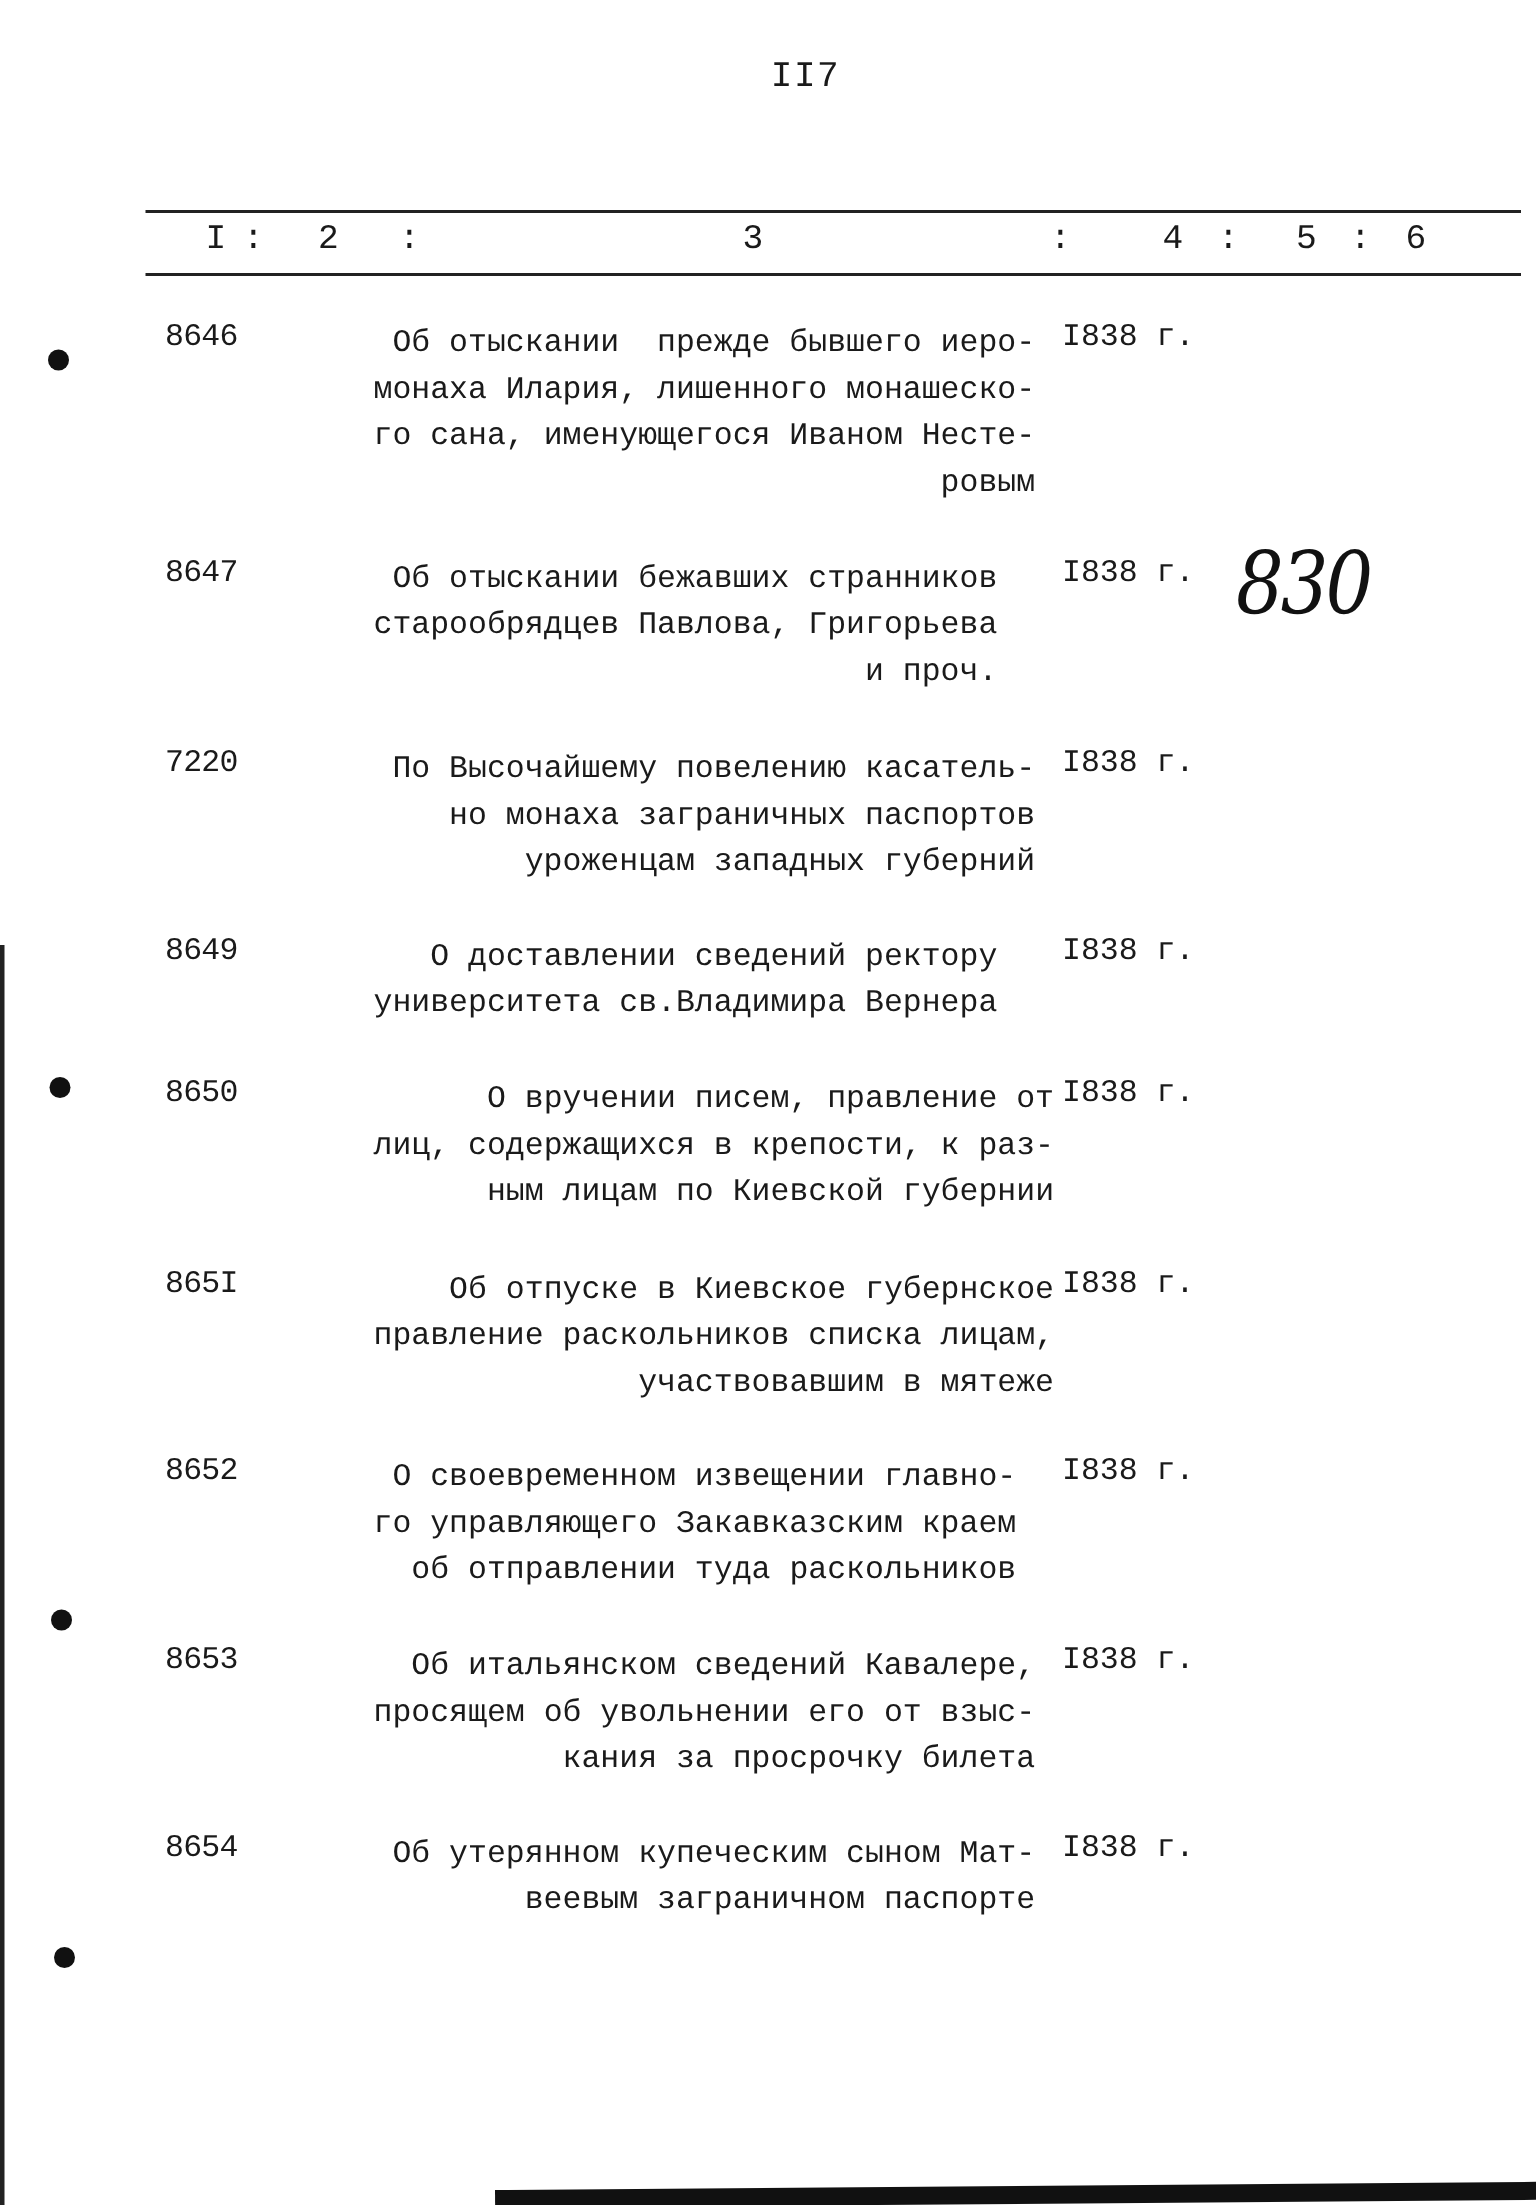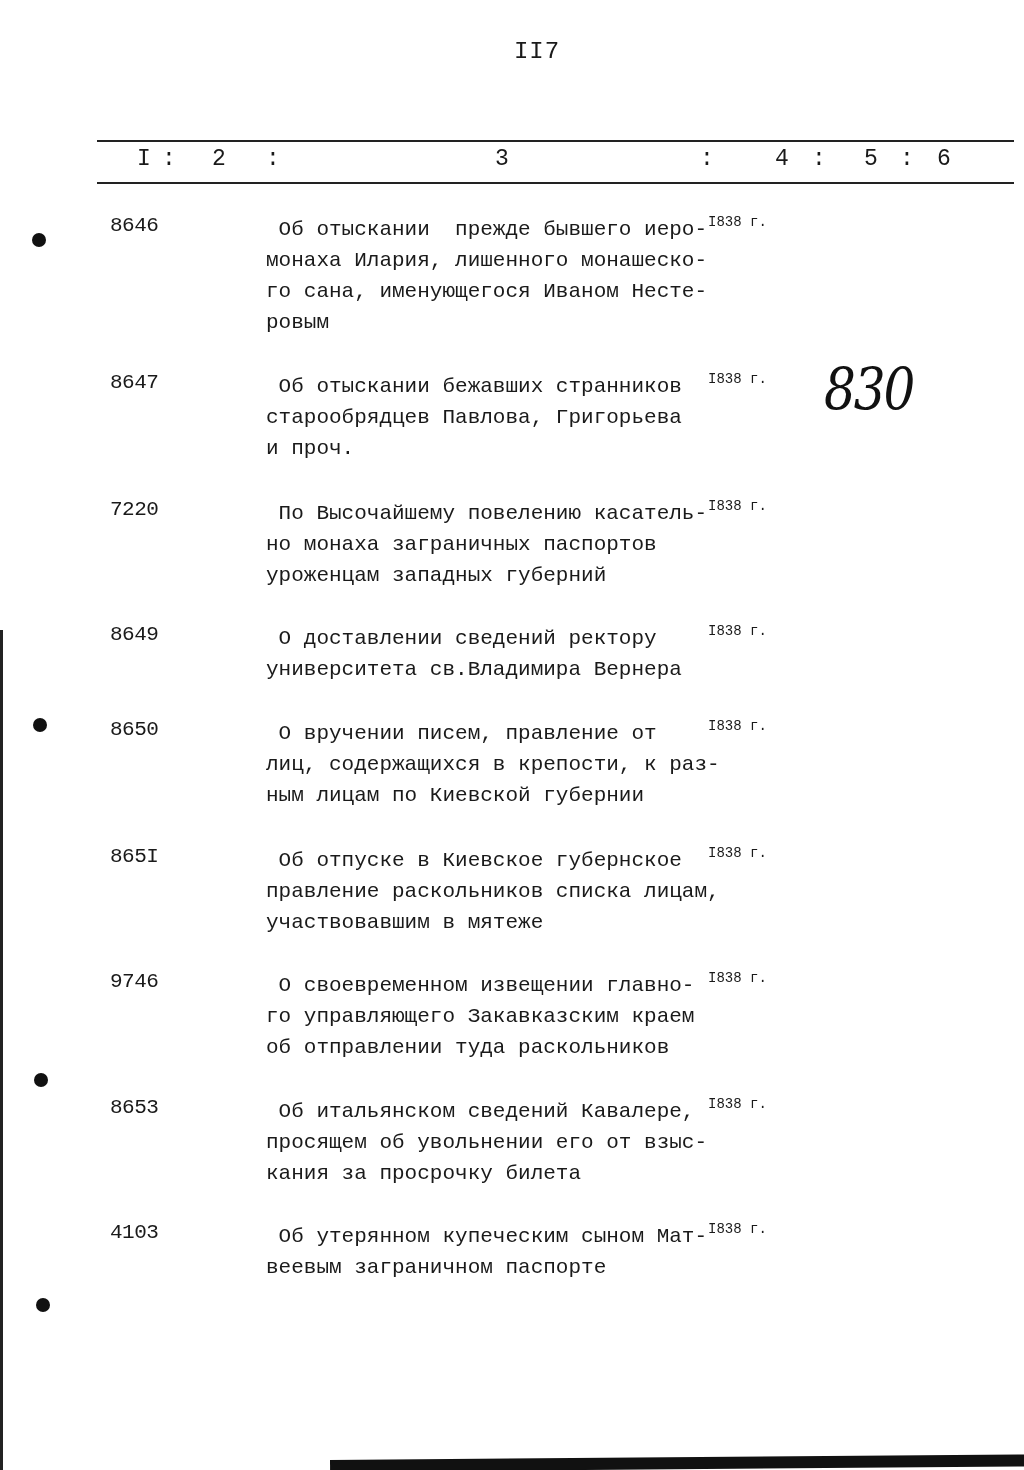--- a/index.html
+++ b/index.html
@@ -11,22 +11,22 @@
     .page-number {
       position: absolute; top: 38px; left: 0; width: 1074px;
       text-align: center; font-size: 24px; letter-spacing: 1px;
     }
     .rule { position: absolute; left: 97px; width: 917px; height: 2px; background: #222; }
     .rule.top { top: 140px; }
     .rule.bottom { top: 182px; }
     .col-header { position: absolute; top: 146px; font-size: 23px; }
     .entry { position: absolute; left: 0; width: 1024px; }
     .entry .num { position: absolute; left: 110px; top: 0; font-size: 21px; letter-spacing: -0.5px; }
-    .entry .desc { position: absolute; left: 266px; top: 0; font-size: 21px; line-height: 31px; white-space: pre; }
-    .entry .year { position: absolute; left: 708px; top: 0; font-size: 14px; white-space: pre; }
+    .entry .desc { position: absolute; left: 249px; top: 0; font-size: 21px; line-height: 31px; white-space: pre; text-align: right; }
+    .entry .year { position: absolute; left: 708px; top: 0; font-size: 21px; white-space: pre; }
     .hand-note {
       position: absolute; left: 824px; top: 360px;
       font-family: "DejaVu Serif", serif; font-size: 50px; font-style: italic;
       letter-spacing: -2px; transform: scaleY(1.15); color: #111;
     }
     .hole { position: absolute; width: 14px; height: 14px; border-radius: 50%; background: #111; }
     .edge-left { position: absolute; left: 0; top: 630px; width: 3px; height: 840px; background: #222; }
     .edge-bottom {
       position: absolute; left: 330px; top: 1460px; width: 700px; height: 12px; background: #111;
       transform: rotate(-0.45deg); transform-origin: left top;
@@ -90,35 +90,35 @@
       <span class="year" style="left: 708px;">I838 г.</span>
     </div>
     <div class="entry" style="top: 845px;">
       <span class="num">865I</span>
       <div class="desc"> Об отпуске в Киевское губернское
 правление раскольников списка лицам,
 участвовавшим в мятеже</div>
       <span class="year" style="left: 708px;">I838 г.</span>
     </div>
     <div class="entry" style="top: 970px;">
-      <span class="num">9746</span>
+      <span class="num">8652</span>
       <div class="desc"> О своевременном извещении главно-
 го управляющего Закавказским краем
 об отправлении туда раскольников</div>
       <span class="year" style="left: 708px;">I838 г.</span>
     </div>
     <div class="entry" style="top: 1096px;">
       <span class="num">8653</span>
       <div class="desc"> Об итальянском сведений Кавалере,
 просящем об увольнении его от взыс-
 кания за просрочку билета</div>
       <span class="year" style="left: 708px;">I838 г.</span>
     </div>
     <div class="entry" style="top: 1221px;">
-      <span class="num">4103</span>
+      <span class="num">8654</span>
       <div class="desc"> Об утерянном купеческим сыном Мат-
 веевым заграничном паспорте</div>
       <span class="year" style="left: 708px;">I838 г.</span>
     </div>
   </div>
 
 <div class="hand-note">830</div>
 
 <div id="holes">
     <div class="hole" style="left: 32px; top: 233px;"></div>

